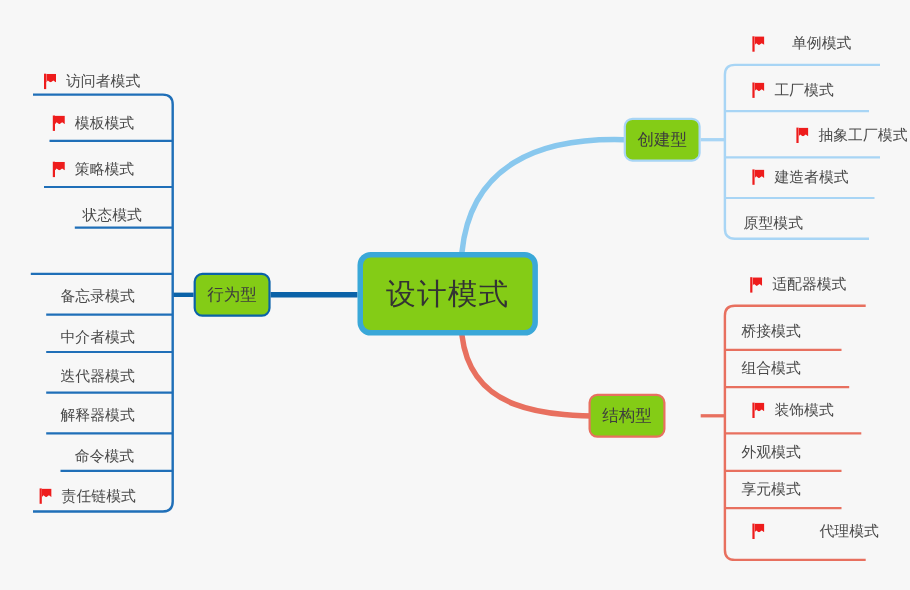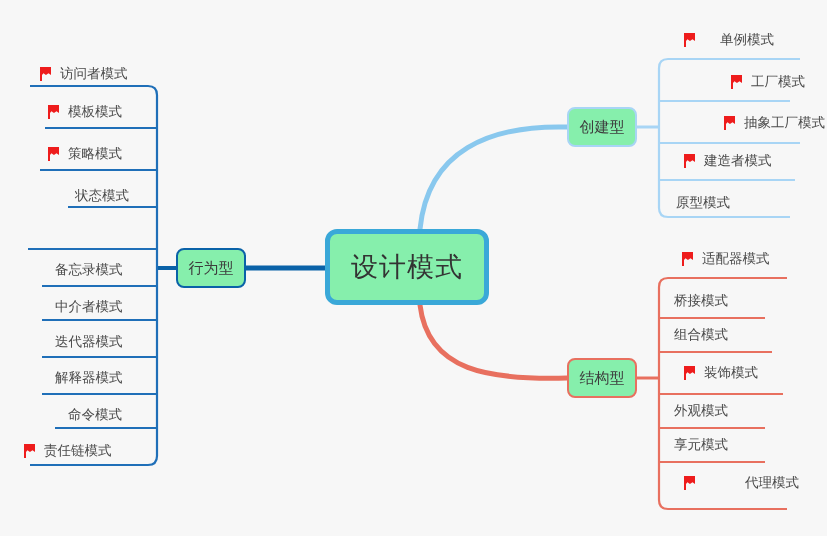--- a/index.html
+++ b/index.html
@@ -26,21 +26,21 @@
     top: 0;
     width: 827px;
     height: 536px;
     pointer-events: none;
   }
 
   
   .node {
     position: absolute;
     box-sizing: border-box;
-    background: #86efac;
+    background: #84cc16;
     border-radius: 8px;
     display: flex;
     align-items: center;
     justify-content: center;
     color: #3d3d3d;
     white-space: nowrap;
   }
   .node-root {
     left: 325px;
     top: 229px;
@@ -63,21 +63,21 @@
     left: 176px;
     top: 248px;
     border-color: #0a62a8;
   }
   .node-creational {
     left: 567px;
     top: 107px;
     border-color: #a8d5f5;
   }
   .node-structural {
-    left: 567px;
+    left: 535px;
     top: 358px;
     border-color: #e8705f;
     font-family: Liberation Serif, serif;
   }
 
   
   .leaf {
     position: absolute;
     display: flex;
     align-items: center;
@@ -208,30 +208,30 @@
     <span class="txt">迭代器模式</span>
   </div>
   <div class="leaf noflag" style="left:55px; top:367px;">
 
     <span class="txt">解释器模式</span>
   </div>
   <div class="leaf noflag" style="left:68px; top:404px;">
 
     <span class="txt">命令模式</span>
   </div>
-  <div class="leaf" style="left:24px; top:440px;">
+  <div class="leaf" style="left:36px; top:440px;">
     <span class="flag"></span>
     <span class="txt">责任链模式</span>
   </div>
 
   <div class="leaf right" style="left:684px; top:29px;gap:16px;">
     <span class="flag"></span>
     <span class="txt">单例模式</span>
   </div>
-  <div class="leaf right" style="left:684px; top:71px;margin-left:47px;">
+  <div class="leaf right" style="left:684px; top:71px;">
     <span class="flag"></span>
     <span class="txt">工厂模式</span>
   </div>
   <div class="leaf right" style="left:684px; top:112px;padding-left:40px;">
     <span class="flag"></span>
     <span class="txt">抽象工厂模式</span>
   </div>
   <div class="leaf right" style="left:684px; top:150px;">
     <span class="flag"></span>
     <span class="txt">建造者模式</span>

